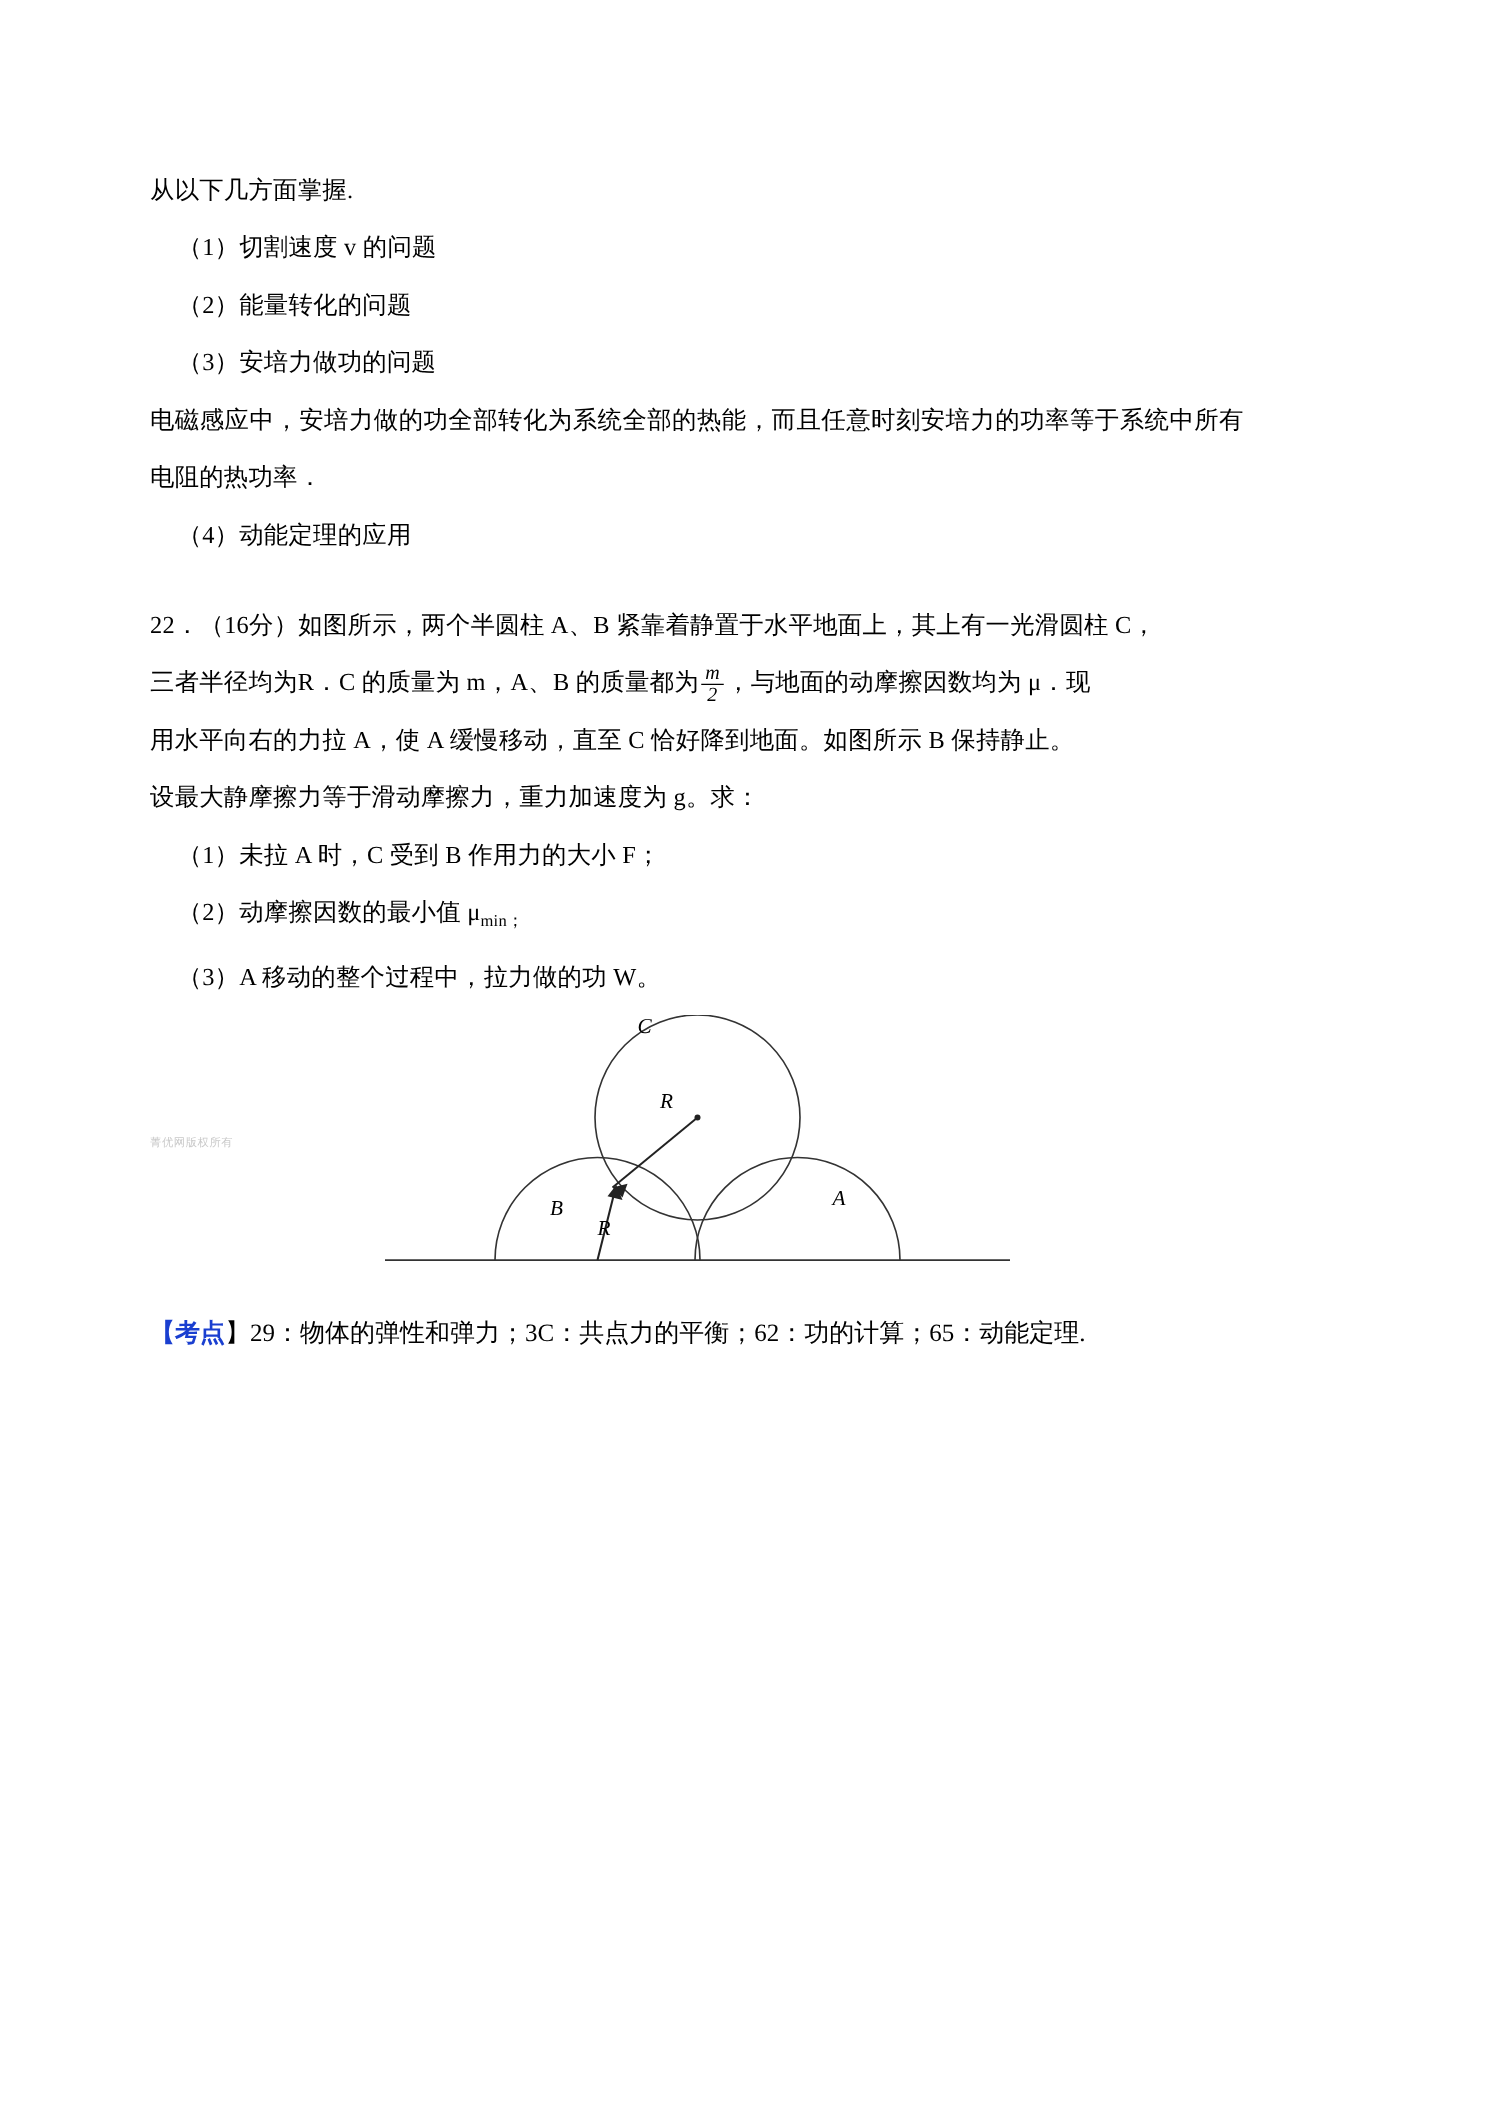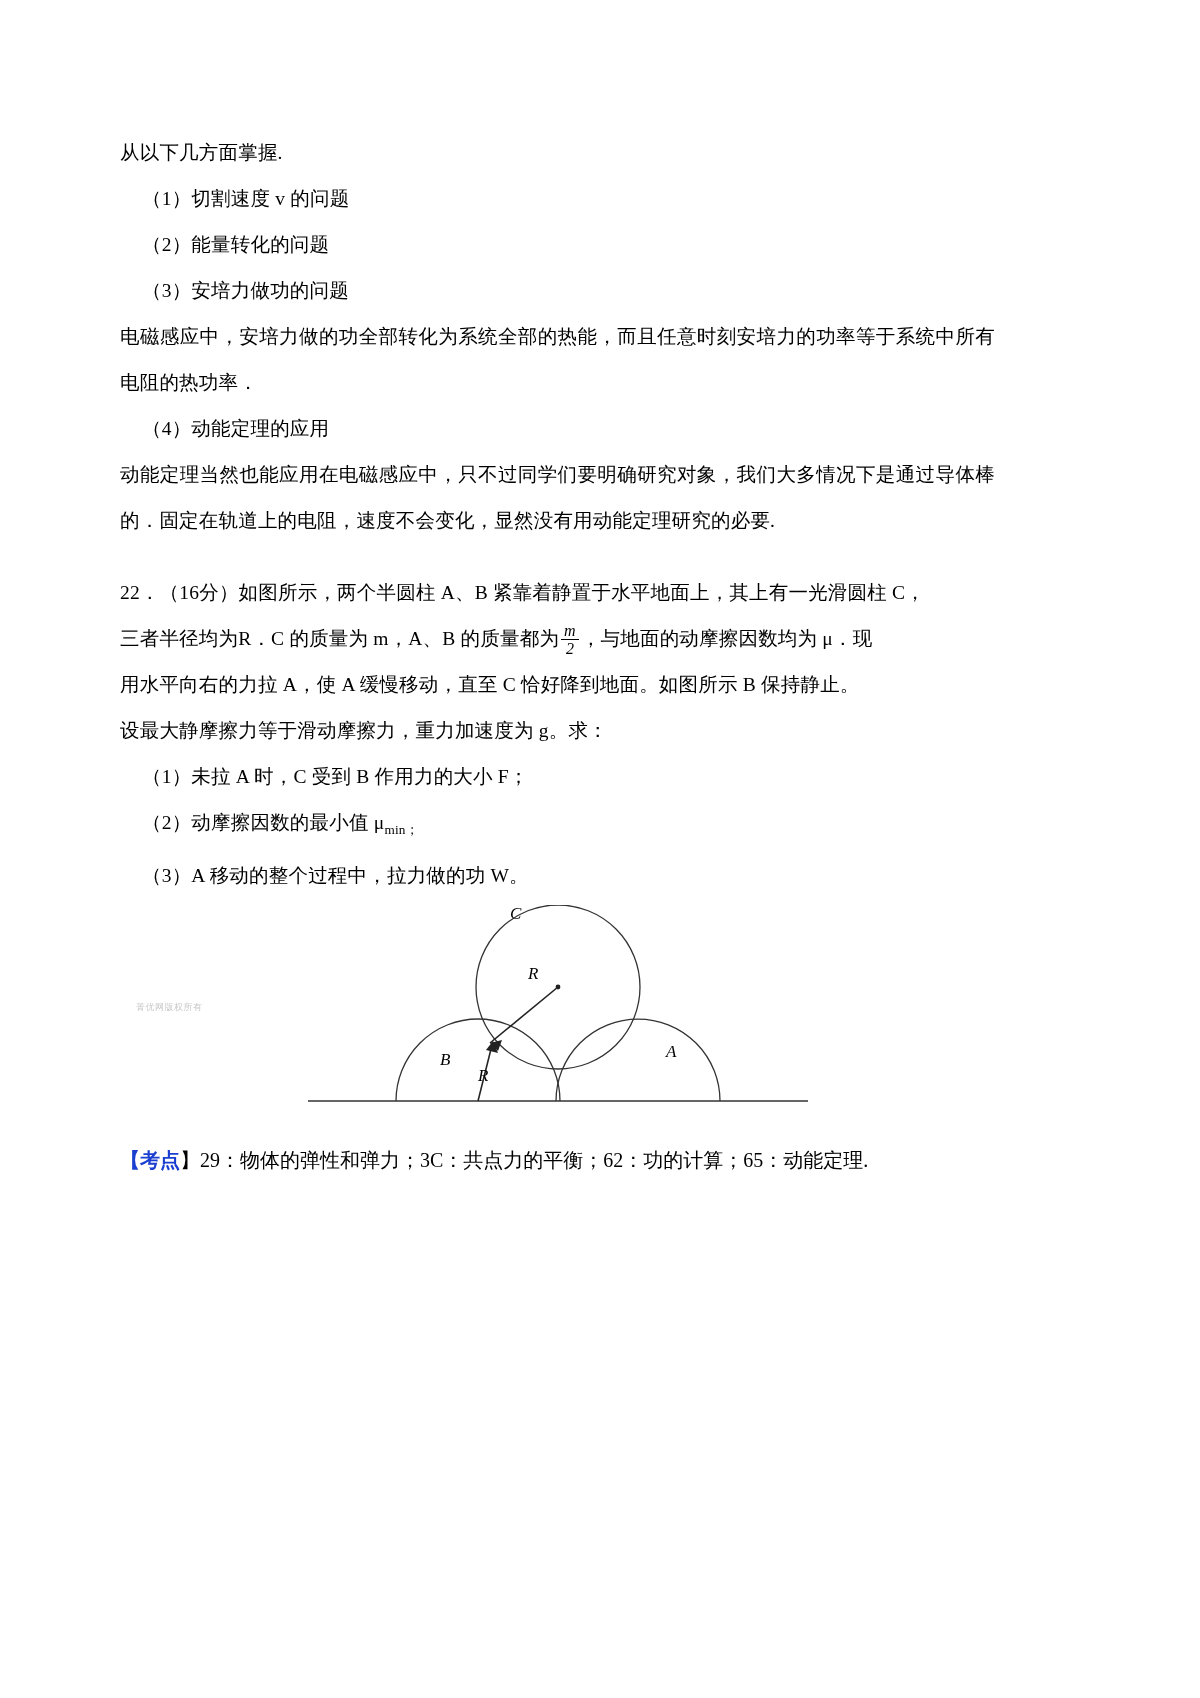--- a/index.html
+++ b/index.html
@@ -68,21 +68,21 @@
     margin-top: 6px;
     font-size: 20px;
     line-height: 34px;
   }
   .kaodian-tag {
     color: #1a3fd0;
     font-weight: bold;
   }
   .watermark {
     position: absolute;
-    left: 16px;
+    left: 0;
     top: 96px;
     font-size: 9px;
     color: #c9c9c9;
     letter-spacing: 0.5px;
   }
   .fig-label {
     font-family: "Liberation Serif", serif;
     font-style: italic;
     font-size: 17px;
   }
@@ -91,21 +91,20 @@
 <body>
 
 <div class="page">
 
   <p class="para">从以下几方面掌握.</p>
   <p class="para indent">（1）切割速度 v 的问题</p>
   <p class="para indent">（2）能量转化的问题</p>
   <p class="para indent">（3）安培力做功的问题</p>
   <p class="para">电磁感应中，安培力做的功全部转化为系统全部的热能，而且任意时刻安培力的功率等于系统中所有电阻的热功率．</p>
   <p class="para indent">（4）动能定理的应用</p>
-  <p class="para">动能定理当然也能应用在电磁感应中，只不过同学们要明确研究对象，我们大多情况下是通过导体棒的．固定在轨道上的电阻，速度不会变化，显然没有用动能定理研究的必要.</p>
 
   <div class="q-block">
     <p class="para" style="text-indent:-26px; padding-left:26px;">
       <span>22．</span><span>（16分）</span><span>如图所示，两个半圆柱 A、B 紧靠着静置于水平地面上，其上有一光滑圆柱 C，</span>
     </p>
     <p class="para">
       <span>三者半径均为R．C 的质量为 m，A、B 的质量都为</span><span class="frac"><span class="num">m</span><span class="den">2</span></span><span>，与地面的动摩擦因数均为 μ．现</span>
     </p>
     <p class="para">用水平向右的力拉 A，使 A 缓慢移动，直至 C 恰好降到地面。如图所示 B 保持静止。</p>
     <p class="para">设最大静摩擦力等于滑动摩擦力，重力加速度为 g。求：</p>

